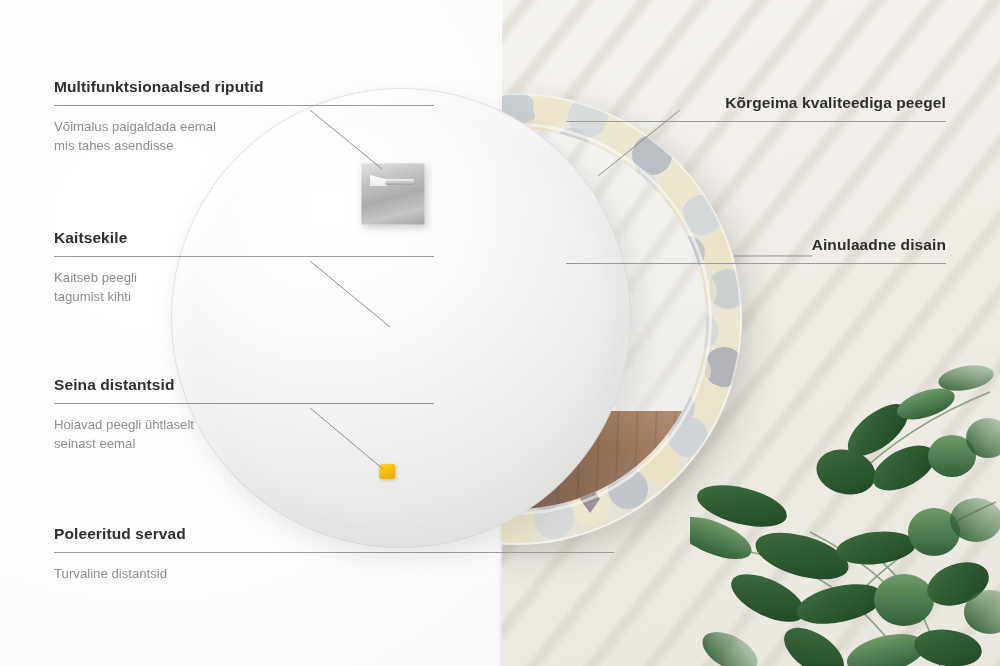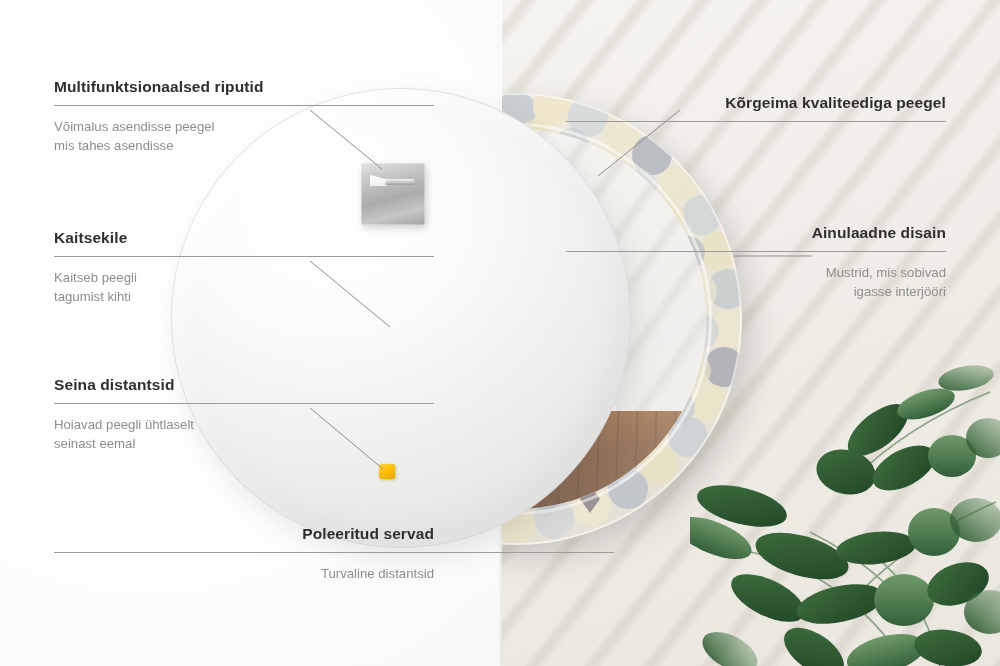--- a/index.html
+++ b/index.html
@@ -77,23 +77,23 @@
     line-height: 1.42;
     margin: 0;
     white-space: pre-line;
     font-weight: normal;
   }
 
   
   #feat-hangers      { top: 78px;  }
   #feat-film         { top: 229px; }
   #feat-spacers      { top: 376px; }
-  #feat-edges        { top: 525px; text-align: right; }
+  #feat-edges        { top: 525px; }
   #feat-quality      { top: 78px; margin-top: 16px;  }
-  #feat-design       { top: 224px; }
+  #feat-design       { top: 236px; }
 
   
   #connectors {
     position: absolute;
     left: 0; top: 0;
     width: 1000px; height: 666px;
     pointer-events: none;
   }
 
   
@@ -558,21 +558,21 @@
       <path d="M310 261 L390 327"></path>
       <path d="M310 408 L383 469"></path>
       <path d="M680 110 L598 176"></path>
       <path d="M812 256 L734 256"></path>
     </g>
   </svg>
 
   <div class="feature left" id="feat-hangers">
     <div class="f-title">Multifunktsionaalsed riputid</div>
     <div class="f-rule"></div>
-    <div class="f-desc">Võimalus asendisse peegel
+    <div class="f-desc">Võimalus paigaldada eemal
 mis tahes asendisse</div>
   </div>
 
   <div class="feature left" id="feat-film">
     <div class="f-title">Kaitsekile</div>
     <div class="f-rule"></div>
     <div class="f-desc">Kaitseb peegli
 tagumist kihti</div>
   </div>
 
@@ -590,17 +590,15 @@
   </div>
 
   <div class="feature right" id="feat-quality">
     <div class="f-title">Kõrgeima kvaliteediga peegel</div>
     <div class="f-rule"></div>
   </div>
 
   <div class="feature right" id="feat-design">
     <div class="f-title">Ainulaadne disain</div>
     <div class="f-rule"></div>
-    <div class="f-desc">Mustrid, mis sobivad
-igasse interjööri</div>
   </div>
 
 </div>
 
 </body></html>

